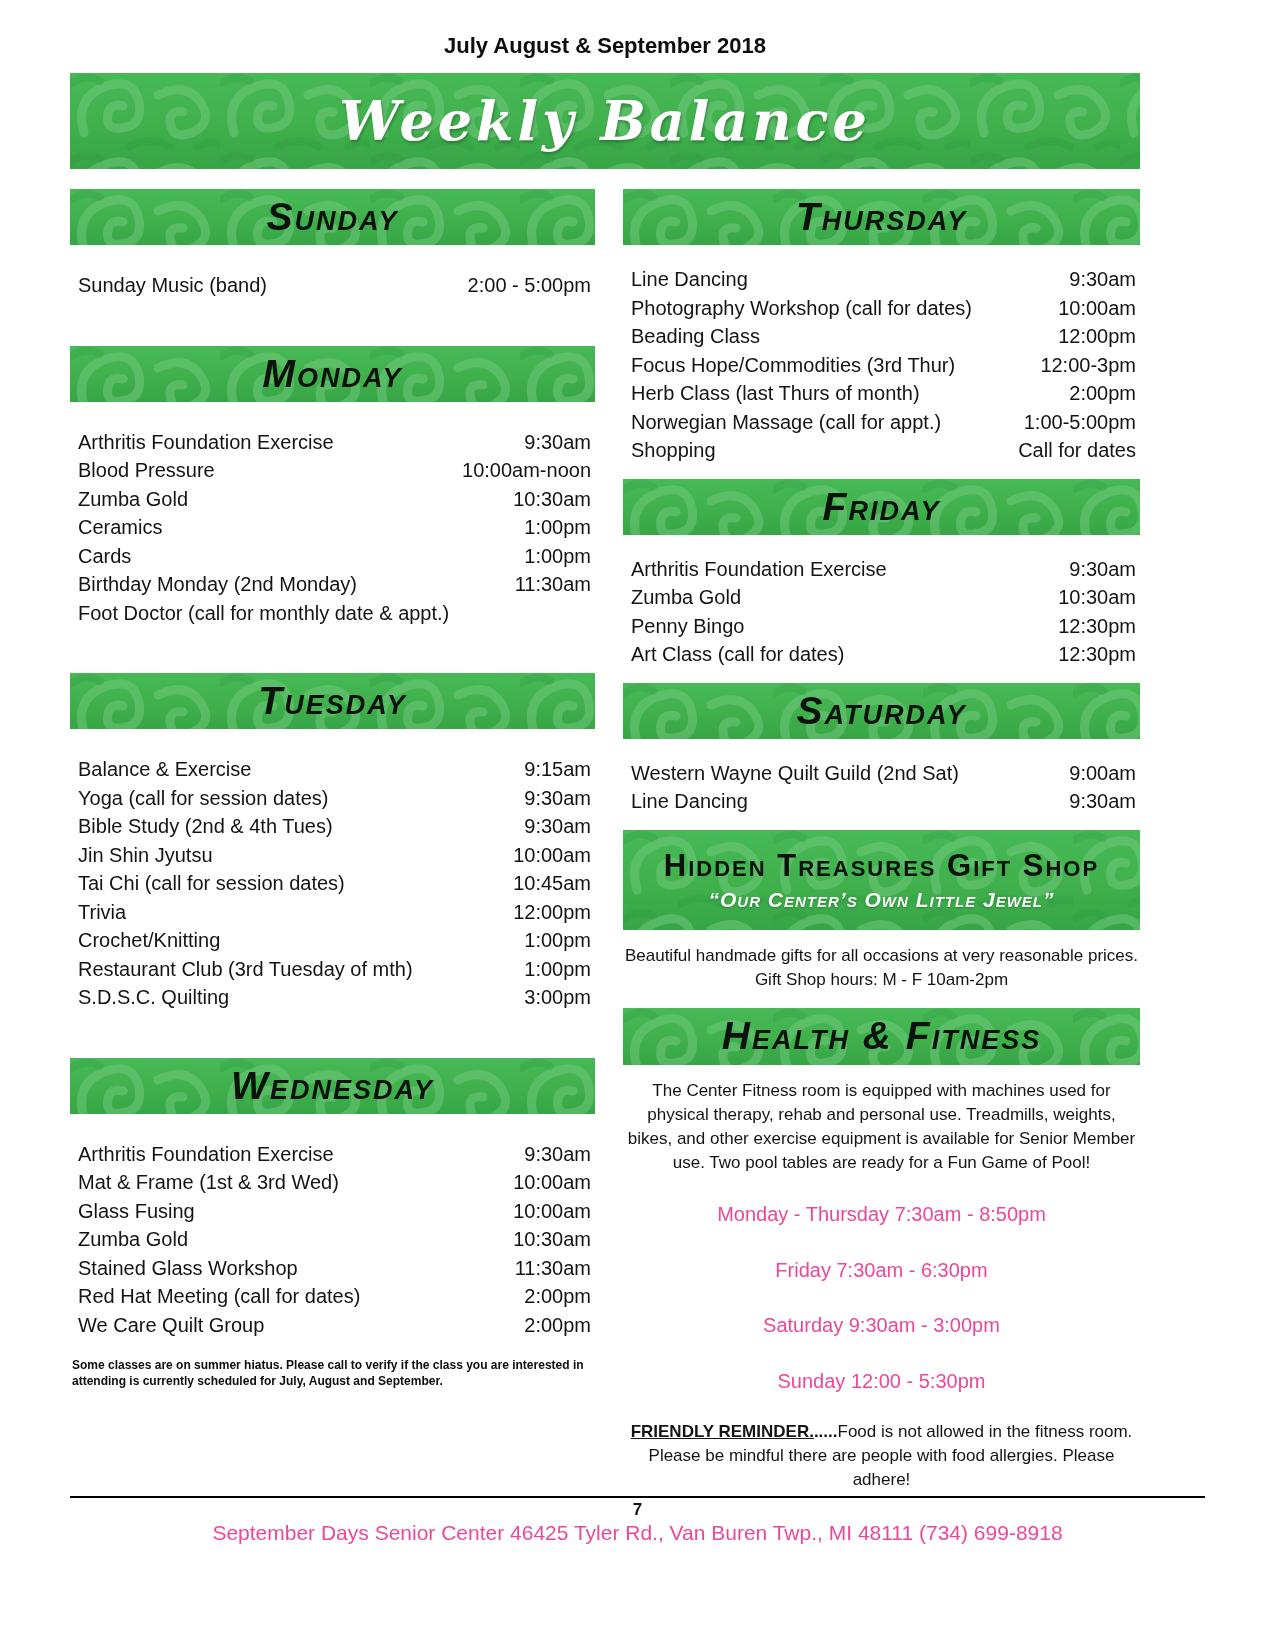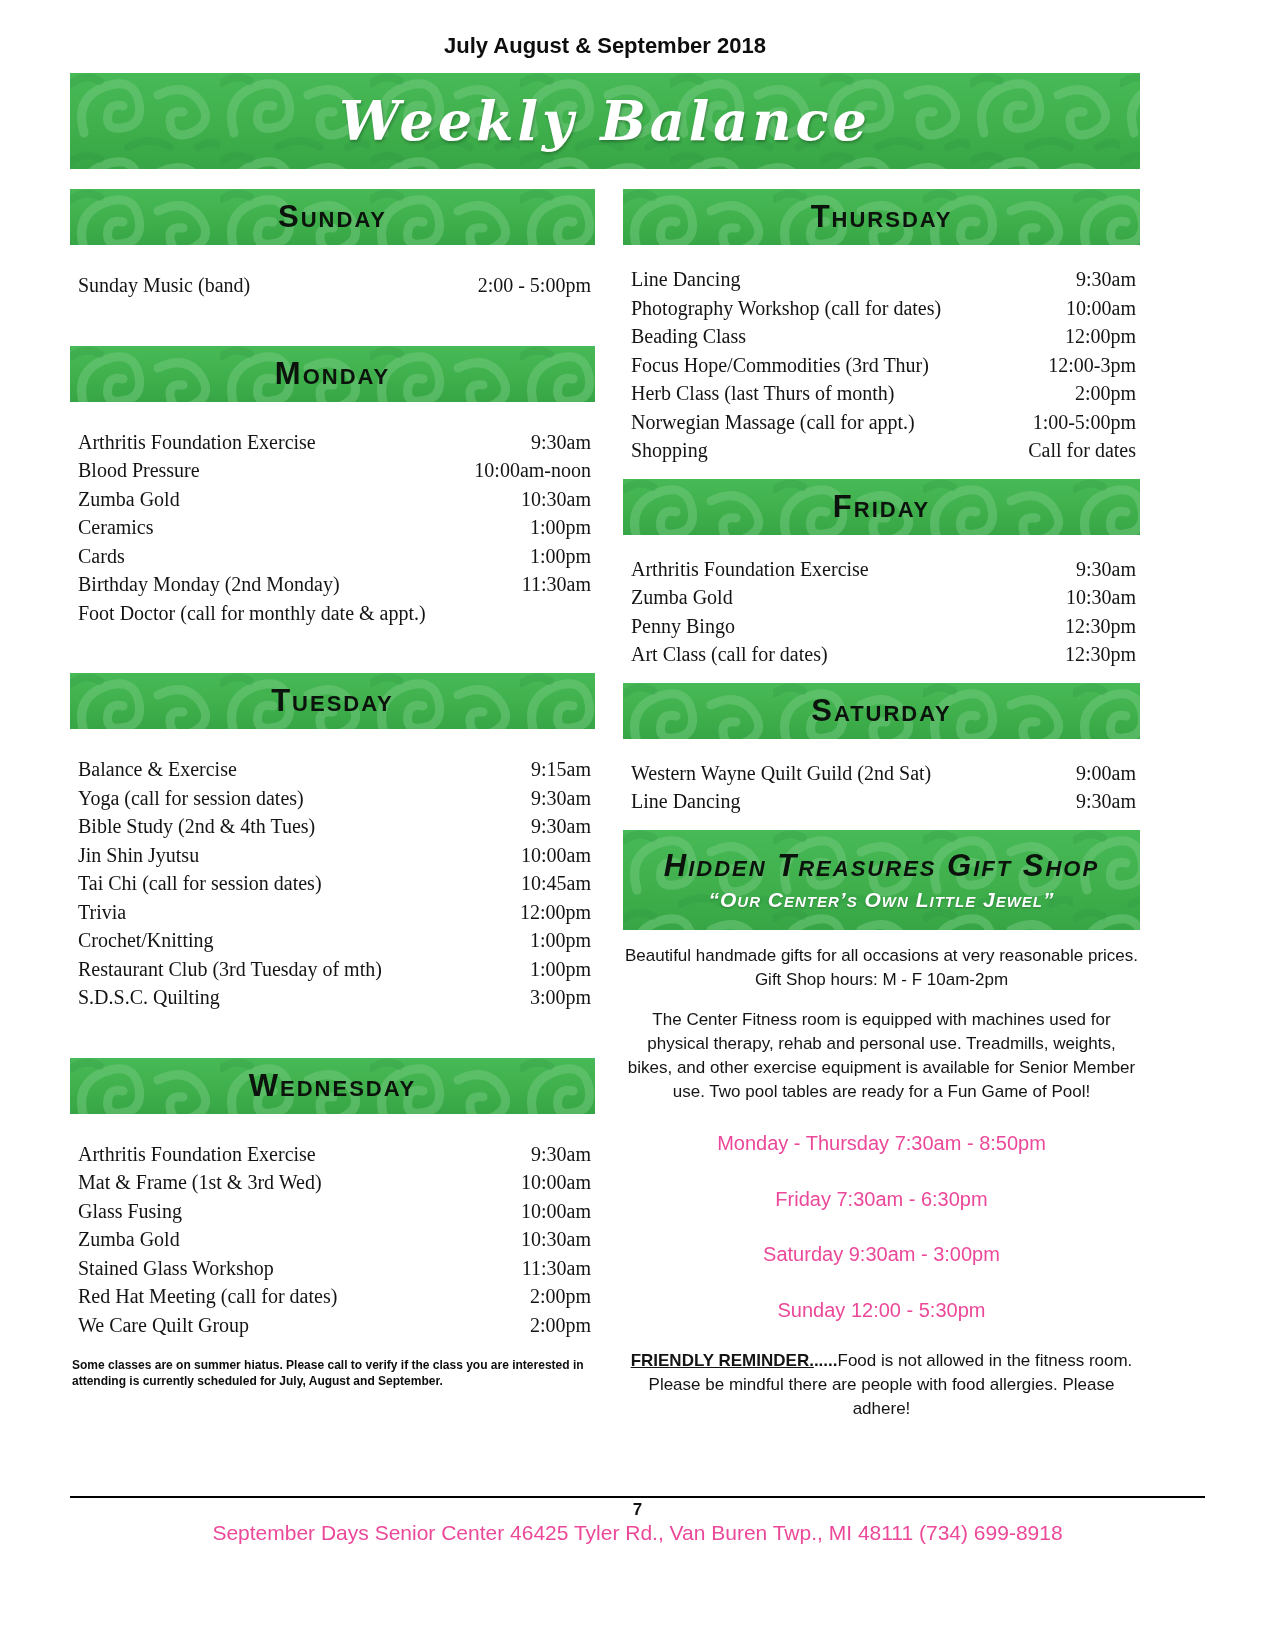--- a/index.html
+++ b/index.html
@@ -29,52 +29,52 @@
 
   .main-banner { width: 1070px; height: 96px; margin-bottom: 20px; }
   .main-title {
     font-family: "DejaVu Serif", serif; font-style: italic; font-weight: bold;
     font-size: 54px; color: #ffffff; letter-spacing: 4px;
     text-shadow: 1px 2px 3px rgba(0,0,0,0.28);
   }
 
   .day-banner { height: 56px; }
   .day-label, .info-label {
-    font-weight: bold; font-variant: small-caps;
-    font-size: 31px; letter-spacing: 2px; color: #0c130c; text-align: right;
+    font-style: italic; font-weight: bold; font-variant: small-caps;
+    font-size: 39px; letter-spacing: 2px; color: #0c130c; text-align: right;
   }
 
   
   .columns { display: flex; gap: 28px; width: 1070px; }
   .col-left  { width: 525px; }
   .col-right { width: 517px; }
 
   .col-left  .day-section { margin-bottom: 46px; }
   .col-right .day-section { margin-bottom: 14px; }
 
-  .rows { margin-top: 26px; font-family: Liberation Serif, serif; }
+  .rows { margin-top: 26px; }
   .col-right .rows { margin-top: 20px; }
   .row {
     display: flex; justify-content: space-between; align-items: baseline;
     font-size: 20px; line-height: 28.5px; padding: 0 4px 0 8px;
     white-space: nowrap;
   }
   .activity { text-align: left; }
   .time { text-align: right; }
 
   .hiatus {
     font-size: 12px; font-weight: bold; line-height: 1.35;
     margin-top: 18px; padding-left: 2px; color: #0d0d0d;
   }
 
   
   .info-section { margin-bottom: 16px; }
   .gift-banner { height: 100px; }
   .gift-title {
-    font-style: italic; font-weight: bold; font-variant: small-caps;
+    font-weight: bold; font-variant: small-caps;
     font-size: 31px; letter-spacing: 2px; color: #0c130c;
   }
   .gift-subtitle {
     font-style: italic; font-weight: bold; font-variant: small-caps;
     font-size: 21px; letter-spacing: 1px; color: #ffffff; margin-top: 4px;
     text-shadow: 0 1px 2px rgba(0,0,0,0.25);
   }
   .center-text {
     text-align: center; font-size: 17px; line-height: 1.42;
     margin-top: 14px; color: #141414;
@@ -398,20 +398,26 @@
           <svg class="banner-bg" aria-hidden="true">
               <rect width="100%" height="100%" fill="url(#damaskPattern)"></rect>
             </svg>
           <div class="banner-text gift-title">Hidden Treasures Gift Shop</div>
           <div class="banner-text gift-subtitle">“Our Center’s Own Little Jewel”</div>
         </div>
         <p class="center-text">Beautiful handmade gifts for all occasions at very reasonable prices. Gift Shop hours: M - F 10am-2pm</p>
       </section>
 
       <section class="info-section">
+        <div class="banner health-banner">
+          <svg class="banner-bg" aria-hidden="true">
+              <rect width="100%" height="100%" fill="url(#damaskPattern)"></rect>
+            </svg>
+          <div class="banner-text info-label">Health &amp; Fitness</div>
+        </div>
         <p class="center-text">The Center Fitness room is equipped with machines used for physical therapy, rehab and personal use. Treadmills, weights, bikes, and other exercise equipment is available for Senior Member use. Two pool tables are ready for a Fun Game of Pool!</p>
         <div class="hours">
 
             <div class="hours-line">Monday - Thursday 7:30am - 8:50pm</div>
 
             <div class="hours-line">Friday 7:30am - 6:30pm</div>
 
             <div class="hours-line">Saturday 9:30am - 3:00pm</div>
 
             <div class="hours-line">Sunday 12:00 - 5:30pm</div>

